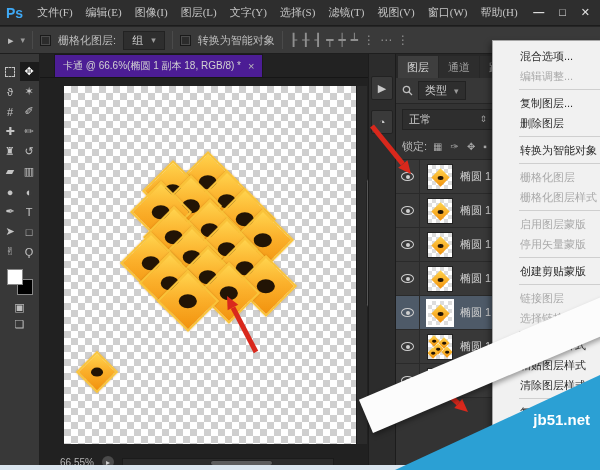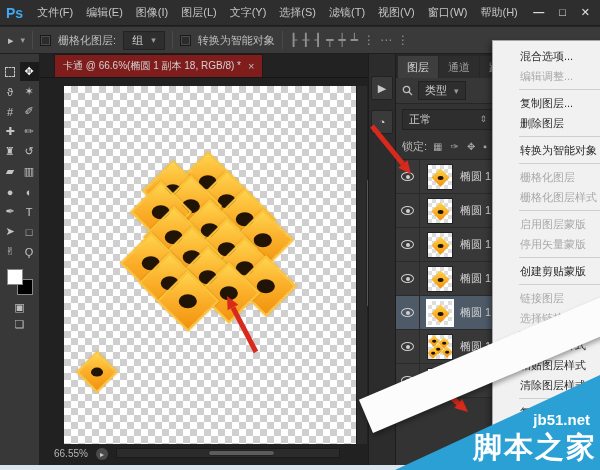--- a/index.html
+++ b/index.html
@@ -2,35 +2,35 @@
 <html><head>
 <meta charset="utf-8">
 <style>
   * { margin:0; padding:0; box-sizing:border-box; }
   html,body { width:600px; height:470px; overflow:hidden; }
   body { font-family:"Liberation Sans","DejaVu Sans",sans-serif; background:#262626; position:relative; color:#c9c9c9; }
 
   
   .titlebar { position:absolute; left:0; top:0; width:600px; height:26px; background:#2e2e2e; border-bottom:1px solid #1c1c1c; display:flex; align-items:center; padding:0 6px; z-index:5; }
   .ps-logo { color:#3fa9f5; font-weight:bold; font-size:14px; margin-right:14px; }
-  .menu-items { display:flex; gap:13px; font-size:11px; color:#c6c6c6; white-space:nowrap; }
+  .menu-items { display:flex; gap:13px; font-size:11px; color:#c6c6c6; white-space:nowrap;font-family:Liberation Serif, serif; }
   .menu-item { cursor:default; }
   .win-controls { margin-left:auto; display:flex; gap:15px; font-size:11px; color:#e2e2e2; padding-right:4px; font-weight:bold; }
 
   
   .optionsbar { position:absolute; left:0; top:27px; width:600px; height:27px; background:#3a3a3a; border-bottom:1px solid #1e1e1e; display:flex; align-items:center; gap:7px; padding:0 8px; font-size:11px; color:#bdbdbd; z-index:5; }
   .opt-sep { width:1px; height:18px; background:#2a2a2a; border-right:1px solid #4a4a4a; }
   .checkbox { width:11px; height:11px; background:#2b2b2b; border:1px solid #191919; box-shadow:inset 0 0 0 1px #4a4a4a; }
   .opt-select { background:#2e2e2e; border:1px solid #222; padding:1px 8px; display:flex; gap:8px; align-items:center; color:#cfcfcf; }
   .align-group { display:flex; gap:5px; color:#8f8f8f; font-size:12px; }
   .mini { font-size:9px; color:#9a9a9a; }
 
   
   .tabbar { position:absolute; left:40px; top:54px; width:328px; height:24px; background:#222; border-bottom:1px solid #161616; display:flex; align-items:flex-end; z-index:2;}
-  .doc-tab { margin-left:14px; height:23px; background:#7f1d1d; border:1px solid #1a1a1a; border-bottom:none; color:#d2d2d2; font-size:10px; display:flex; align-items:center; gap:7px; padding:0 8px; white-space:nowrap; }
+  .doc-tab { margin-left:14px; height:23px; background:#4c1d95; border:1px solid #1a1a1a; border-bottom:none; color:#d2d2d2; font-size:10px; display:flex; align-items:center; gap:7px; padding:0 8px; white-space:nowrap; }
   .doc-tab .close { color:#bbb; font-size:11px; }
 
   
   .toolbar { position:absolute; left:0; top:54px; width:40px; height:416px; background:#383838; border-right:1px solid #202020; z-index:3; padding-top:8px; }
   .tool-grid { display:grid; grid-template-columns:19px 19px; justify-content:center; row-gap:1px; }
   .tool { width:19px; height:19px; display:flex; align-items:center; justify-content:center; font-size:11px; color:#c4c4c4; }
   .tool.selected { background:#1b1b1b; color:#fff; }
   .marquee-box { width:10px; height:10px; border:1px dashed #c4c4c4; }
   .swatches { position:relative; width:26px; height:26px; margin:8px auto 2px; }
   .swatch-fg { position:absolute; left:0; top:0; width:16px; height:16px; background:#fff; border:1px solid #888; z-index:2; }
@@ -42,21 +42,21 @@
   .canvas { position:absolute; left:24px; top:8px; width:292px; height:358px; background:#fff;
     background-image:
       linear-gradient(45deg,#cfcfcf 25%,transparent 25%,transparent 75%,#cfcfcf 75%),
       linear-gradient(45deg,#cfcfcf 25%,transparent 25%,transparent 75%,#cfcfcf 75%);
     background-size:14px 14px; background-position:0 0,7px 7px;
     overflow:hidden; }
   .diamond { position:absolute; transform:rotate(45deg); background:linear-gradient(135deg,#ffd44e 0%,#fbb12c 45%,#f2920d 100%); border:2px solid #f9c33a; box-shadow:0 0 2px rgba(150,80,0,.45); }
   .diamond .dot { position:absolute; left:50%; top:50%; width:46%; height:34%; background:#221405; border-radius:50%; transform:translate(-50%,-50%) rotate(-45deg); }
   .vscroll { position:absolute; left:316px; top:8px; width:11px; height:358px; background:#2b2b2b; border-left:1px solid #1b1b1b; }
   .vscroll .thumb { position:absolute; left:2px; top:92px; width:7px; height:130px; background:#565656; border-radius:4px; }
-  .statusbar { position:absolute; left:0; top:370px; width:328px; height:20px; display:flex; align-items:flex-start; gap:8px; padding:0 14px; font-size:10px; color:#b5b5b5; }
+  .statusbar { position:absolute; left:0; top:370px; width:328px; height:20px; display:flex; align-items:flex-end; gap:8px; padding:0 20px; font-size:10px; color:#b5b5b5; }
   .hscroll { flex:1; height:10px; background:#2b2b2b; border:1px solid #1b1b1b; position:relative; margin-right:14px; }
   .hscroll .thumb { position:absolute; left:38%; top:1px; width:30%; height:6px; background:#5c5c5c; border-radius:3px; }
   .status-badge { width:12px; height:12px; border-radius:50%; background:#4a4a4a; color:#ccc; font-size:8px; display:flex; align-items:center; justify-content:center; }
 
   
   .panel-strip { position:absolute; left:368px; top:54px; width:28px; height:416px; background:#2c2c2c; border-left:1px solid #1c1c1c; border-right:1px solid #1c1c1c; z-index:2; display:flex; flex-direction:column; align-items:center; padding-top:22px; gap:10px; }
   .strip-btn { width:22px; height:24px; background:#3a3a3a; border:1px solid #222; border-radius:2px; color:#c9c9c9; font-size:11px; display:flex; align-items:center; justify-content:center; }
 
   
   .layers-panel { position:absolute; left:396px; top:54px; width:204px; height:416px; background:#333; z-index:2; font-size:11px; }
@@ -467,16 +467,15 @@
     <line x1="372" y1="126" x2="402.8022958737719" y2="163.91051799848856" stroke="#d9281c" stroke-width="5"></line>
     <polygon points="411,174 398.14561187307436,167.69407374905535 407.4589798744695,160.12696224792177" fill="#d9281c"></polygon>
     <line x1="436" y1="384" x2="458.2165029688106" y2="403.4394400977093" stroke="#d9281c" stroke-width="5"></line>
     <polygon points="468,412 454.26547532159947,407.9549002659505 462.1675306160217,398.92397992946803" fill="#d9281c"></polygon>
   </svg>
 
 <div class="watermark">
   <div class="wm-curl"></div>
   <div class="wm-tri" style="background: rgb(43, 160, 212);"></div>
   <span class="wm-url">jb51.net</span>
-  <span class="wm-name">脚本之家</span>
 </div>
 
 <div class="page-bottom"></div>
 
 </body></html>

